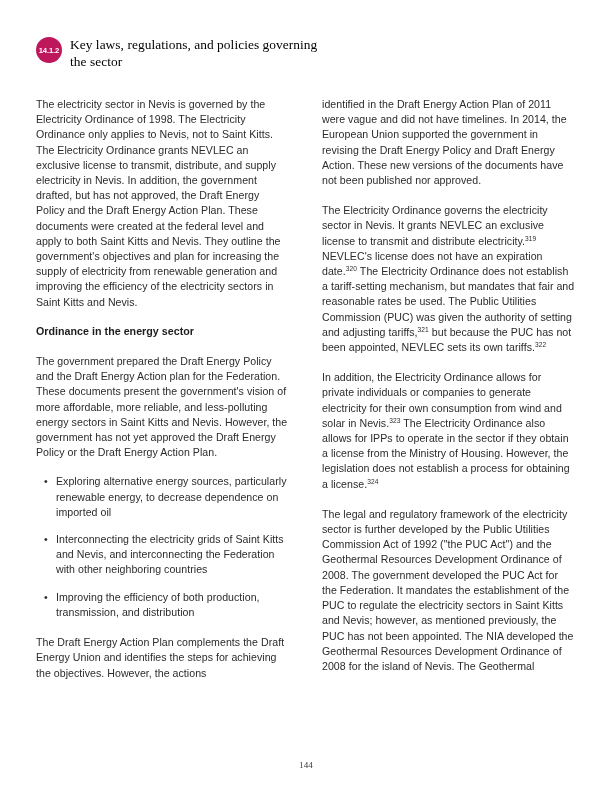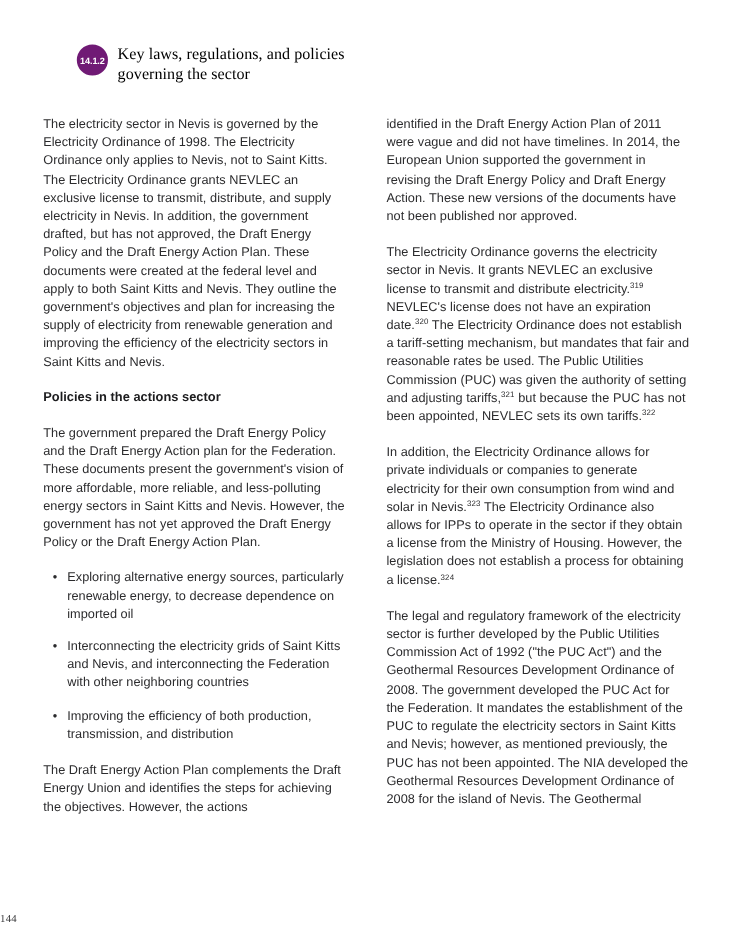--- a/index.html
+++ b/index.html
@@ -27,31 +27,30 @@
     width: 290px;
     display: flex;
     align-items: flex-start;
     gap: 8px;
   }
   .section-badge {
     flex: 0 0 auto;
     width: 26px;
     height: 26px;
     border-radius: 50%;
-    background: #701a75;
+    background: #be185d;
     color: #ffffff;
     font-family: "Liberation Sans", sans-serif;
     font-weight: bold;
     font-size: 7.6px;
     letter-spacing: -0.1px;
     display: flex;
     align-items: center;
     justify-content: center;
     margin-top: 1px;
-    margin-left: 28px;
   }
   .section-title {
     font-family: "Liberation Serif", "DejaVu Serif", serif;
     font-size: 13.4px;
     line-height: 16.5px;
     color: #000000;
     font-weight: normal;
     margin: 0;
     padding-top: 1px;
     letter-spacing: 0.05px;
@@ -115,41 +114,42 @@
     vertical-align: 4px;
     letter-spacing: 0.1px;
   }
 
   
   .folio {
     position: absolute;
     left: 0;
     right: 0;
     top: 760px;
+    text-align: center;
     font-family: "Liberation Serif", "DejaVu Serif", serif;
     font-size: 9px;
     color: #3a3a3c;
     letter-spacing: 0.2px;
   }
 </style>
 </head>
 <body>
 
 <div class="page">
 
   <div class="section-head">
     <div class="section-badge">14.1.2</div>
     <h2 class="section-title">Key laws, regulations, and policies governing the sector</h2>
   </div>
 
   <div class="col col-left">
 
     <p class="body">The electricity sector in Nevis is governed by the Electricity Ordinance of 1998. The Electricity Ordinance only applies to Nevis, not to Saint Kitts. The Electricity Ordinance grants NEVLEC an exclusive license to transmit, distribute, and supply electricity in Nevis. In addition, the government drafted, but has not approved, the Draft Energy Policy and the Draft Energy Action Plan. These documents were created at the federal level and apply to both Saint Kitts and Nevis. They outline the government's objectives and plan for increasing the supply of electricity from renewable generation and improving the efficiency of the electricity sectors in Saint Kitts and Nevis.</p>
 
-    <h3 class="subhead">Policies in the actions sector</h3>
+    <h3 class="subhead">Ordinance in the energy sector</h3>
 
     <p class="body">The government prepared the Draft Energy Policy and the Draft Energy Action plan for the Federation. These documents present the government's vision of more affordable, more reliable, and less-polluting energy sectors in Saint Kitts and Nevis. However, the government has not yet approved the Draft Energy Policy or the Draft Energy Action Plan.</p>
 
 
     <ul class="bullets">
       <li>
         <span class="bullet-dot">•</span>
         <span>Exploring alternative energy sources, particularly renewable energy, to decrease dependence on imported oil</span>
       </li>
       <li>

